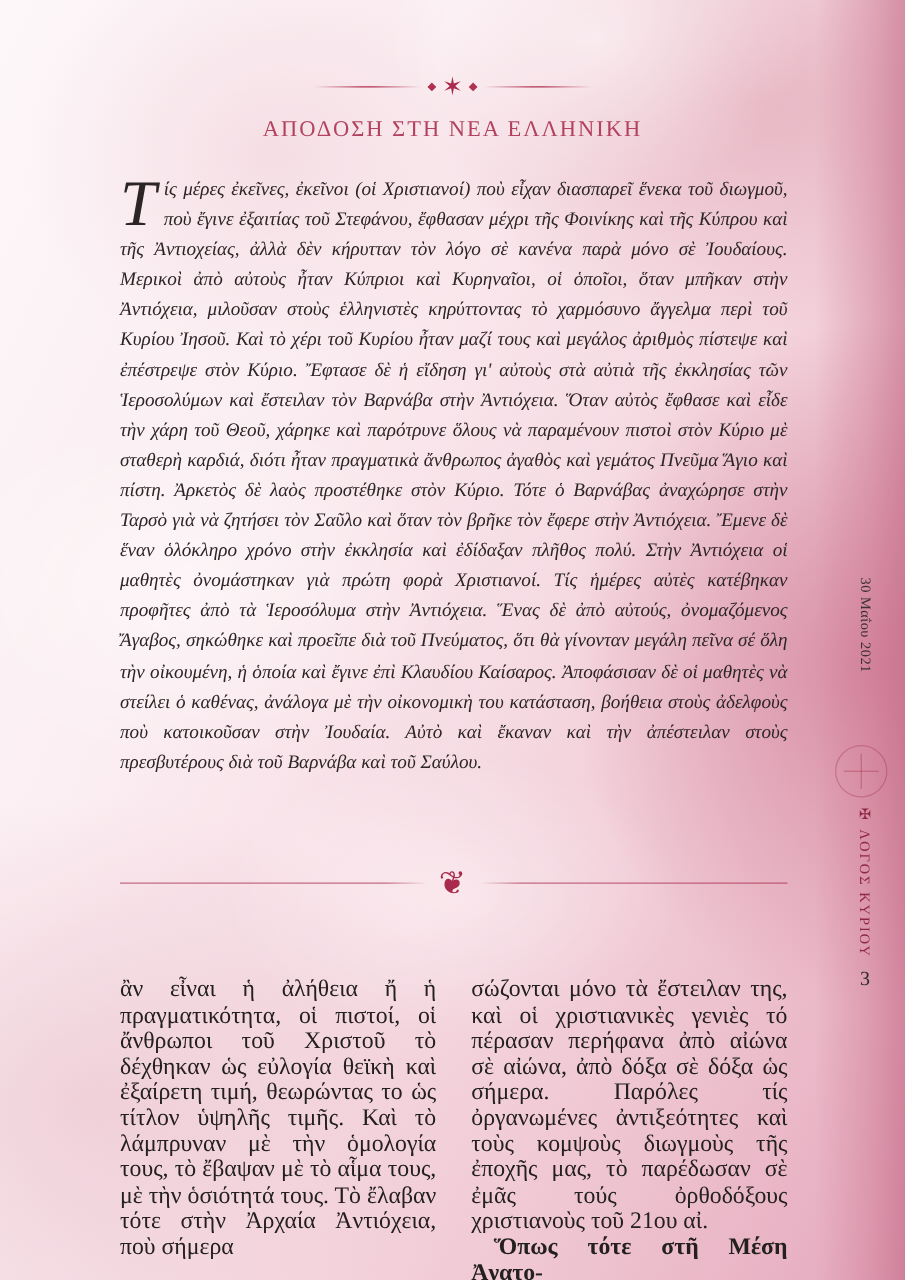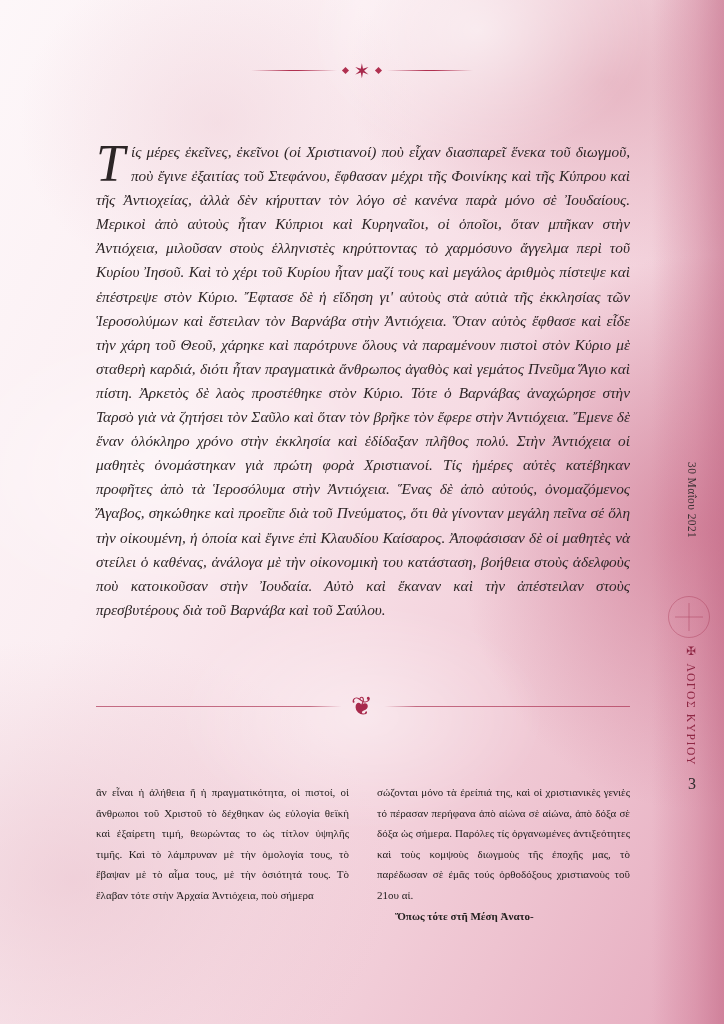--- a/index.html
+++ b/index.html
@@ -143,21 +143,21 @@
     top: 782px;
     left: 96px;
     width: 534px;
     height: 230px;
     display: flex;
     gap: 28px;
     z-index: 3;
   }
   .col {
     width: 253px;
-    font-size: 11px;
+    font-size: 19px;
     line-height: 20.6px;
     color: #23201f;
     text-align: justify;
     text-justify: inter-word;
     font-family: "Liberation Serif", serif;
   }
   .col p { margin: 0; }
   .col p + p { text-indent: 18px; font-weight: bold; }
 
   
@@ -243,36 +243,37 @@
   <div class="top-ornament">
     <span class="orn-row">
       <span class="orn-line"></span>
       <span class="orn-diamond"></span>
       <span class="orn-star">✶</span>
       <span class="orn-diamond"></span>
       <span class="orn-line"></span>
     </span>
   </div>
 
+  <div class="doc-title">ΑΠΟΔΟΣΗ ΣΤΗ ΝΕΑ ΕΛΛΗΝΙΚΗ</div>
 
   <div class="main-text">
     <span class="dropcap">Τ</span><span>ίς μέρες ἐκεῖνες, ἐκεῖνοι (οἱ Χριστιανοί) ποὺ εἶχαν διασπαρεῖ ἕνεκα τοῦ διωγμοῦ, ποὺ ἔγινε ἐξαιτίας τοῦ Στεφάνου, ἔφθασαν μέχρι τῆς Φοινίκης καὶ τῆς Κύπρου καὶ τῆς Ἀντιοχείας, ἀλλὰ δὲν κήρυτταν τὸν λόγο σὲ κανένα παρὰ μόνο σὲ Ἰουδαίους. Μερικοὶ ἀπὸ αὐτοὺς ἦταν Κύπριοι καὶ Κυρηναῖοι, οἱ ὁποῖοι, ὅταν μπῆκαν στὴν Ἀντιόχεια, μιλοῦσαν στοὺς ἑλληνιστὲς κηρύττοντας τὸ χαρμόσυνο ἄγγελμα περὶ τοῦ Κυρίου Ἰησοῦ. Καὶ τὸ χέρι τοῦ Κυρίου ἦταν μαζί τους καὶ μεγάλος ἀριθμὸς πίστεψε καὶ ἐπέστρεψε στὸν Κύριο. Ἔφτασε δὲ ἡ εἴδηση γι' αὐτοὺς στὰ αὐτιὰ τῆς ἐκκλησίας τῶν Ἱεροσολύμων καὶ ἔστειλαν τὸν Βαρνάβα στὴν Ἀντιόχεια. Ὅταν αὐτὸς ἔφθασε καὶ εἶδε τὴν χάρη τοῦ Θεοῦ, χάρηκε καὶ παρότρυνε ὅλους νὰ παραμένουν πιστοὶ στὸν Κύριο μὲ σταθερὴ καρδιά, διότι ἦταν πραγματικὰ ἄνθρωπος ἀγαθὸς καὶ γεμάτος Πνεῦμα Ἅγιο καὶ πίστη. Ἀρκετὸς δὲ λαὸς προστέθηκε στὸν Κύριο. Τότε ὁ Βαρνάβας ἀναχώρησε στὴν Ταρσὸ γιὰ νὰ ζητήσει τὸν Σαῦλο καὶ ὅταν τὸν βρῆκε τὸν ἔφερε στὴν Ἀντιόχεια. Ἔμενε δὲ ἕναν ὁλόκληρο χρόνο στὴν ἐκκλησία καὶ ἐδίδαξαν πλῆθος πολύ. Στὴν Ἀντιόχεια οἱ μαθητὲς ὀνομάστηκαν γιὰ πρώτη φορὰ Χριστιανοί. Τίς ἡμέρες αὐτὲς κατέβηκαν προφῆτες ἀπὸ τὰ Ἱεροσόλυμα στὴν Ἀντιόχεια. Ἕνας δὲ ἀπὸ αὐτούς, ὀνομαζόμενος Ἄγαβος, σηκώθηκε καὶ προεῖπε διὰ τοῦ Πνεύματος, ὅτι θὰ γίνονταν μεγάλη πεῖνα σέ ὅλη τὴν οἰκουμένη, ἡ ὁποία καὶ ἔγινε ἐπὶ Κλαυδίου Καίσαρος. Ἀποφάσισαν δὲ οἱ μαθητὲς νὰ στείλει ὁ καθένας, ἀνάλογα μὲ τὴν οἰκονομικὴ του κατάσταση, βοήθεια στοὺς ἀδελφοὺς ποὺ κατοικοῦσαν στὴν Ἰουδαία. Αὐτὸ καὶ ἔκαναν καὶ τὴν ἀπέστειλαν στοὺς πρεσβυτέρους διὰ τοῦ Βαρνάβα καὶ τοῦ Σαύλου.</span>
   </div>
 
   <div class="mid-rule"></div>
   <div class="mid-ornament">
     <span class="fleur">❦</span>
   </div>
 
   <div class="columns">
     <div class="col">
       <p>ἂν εἶναι ἡ ἀλήθεια ἤ ἡ πραγματικότητα, οἱ πιστοί, οἱ ἄνθρωποι τοῦ Χριστοῦ τὸ δέχθηκαν ὡς εὐλογία θεϊκὴ καὶ ἐξαίρετη τιμή, θεωρώντας το ὡς τίτλον ὑψηλῆς τιμῆς. Καὶ τὸ λάμπρυναν μὲ τὴν ὁμολογία τους, τὸ ἔβαψαν μὲ τὸ αἷμα τους, μὲ τὴν ὁσιότητά τους. Τὸ ἔλαβαν τότε στὴν Ἀρχαία Ἀντιόχεια, ποὺ σήμερα</p>
     </div>
     <div class="col">
-      <p>σώζονται μόνο τὰ ἐρείπιά της, καὶ οἱ χριστιανικὲς γενιὲς τό πέρασαν περήφανα ἀπὸ αἰώνα σὲ αἰώνα, ἀπὸ δόξα σὲ δόξα ὡς σήμερα. Παρόλες τίς ὀργανωμένες ἀντιξεότητες καὶ τοὺς κομψοὺς διωγμοὺς τῆς ἐποχῆς μας, τὸ παρέδωσαν σὲ ἐμᾶς τούς ὀρθοδόξους χριστιανοὺς τοῦ 21ου αἰ.</p>
+      <p>σώζονται μόνο τὰ ἔστειλαν της, καὶ οἱ χριστιανικὲς γενιὲς τό πέρασαν περήφανα ἀπὸ αἰώνα σὲ αἰώνα, ἀπὸ δόξα σὲ δόξα ὡς σήμερα. Παρόλες τίς ὀργανωμένες ἀντιξεότητες καὶ τοὺς κομψοὺς διωγμοὺς τῆς ἐποχῆς μας, τὸ παρέδωσαν σὲ ἐμᾶς τούς ὀρθοδόξους χριστιανοὺς τοῦ 21ου αἰ.</p>
       <p>Ὅπως τότε στῆ Μέση Ἀνατο-</p>
     </div>
   </div>
 
   <div class="side-date">30 Μαΐου 2021</div>
   <div class="side-seal"></div>
   <div class="side-journal">✠ ΛΟΓΟΣ ΚΥΡΙΟΥ</div>
   <div class="page-number">3</div>
 
 </div>

